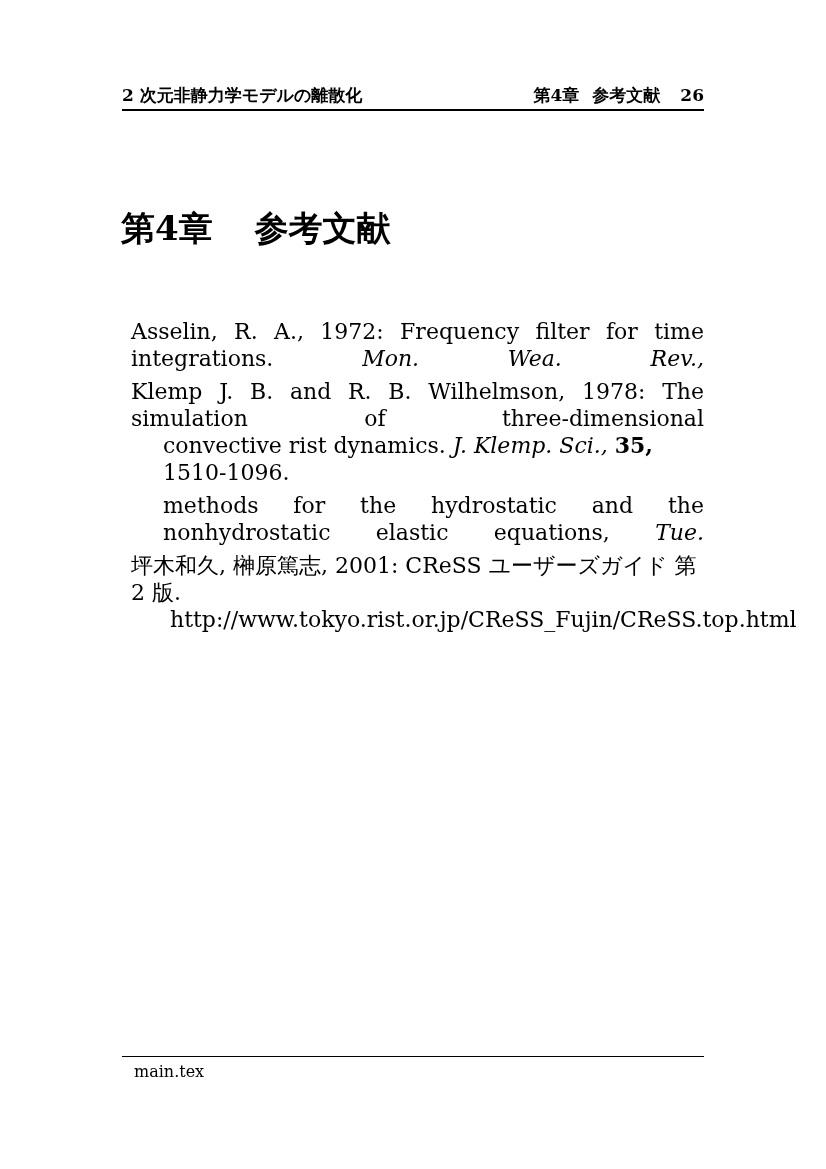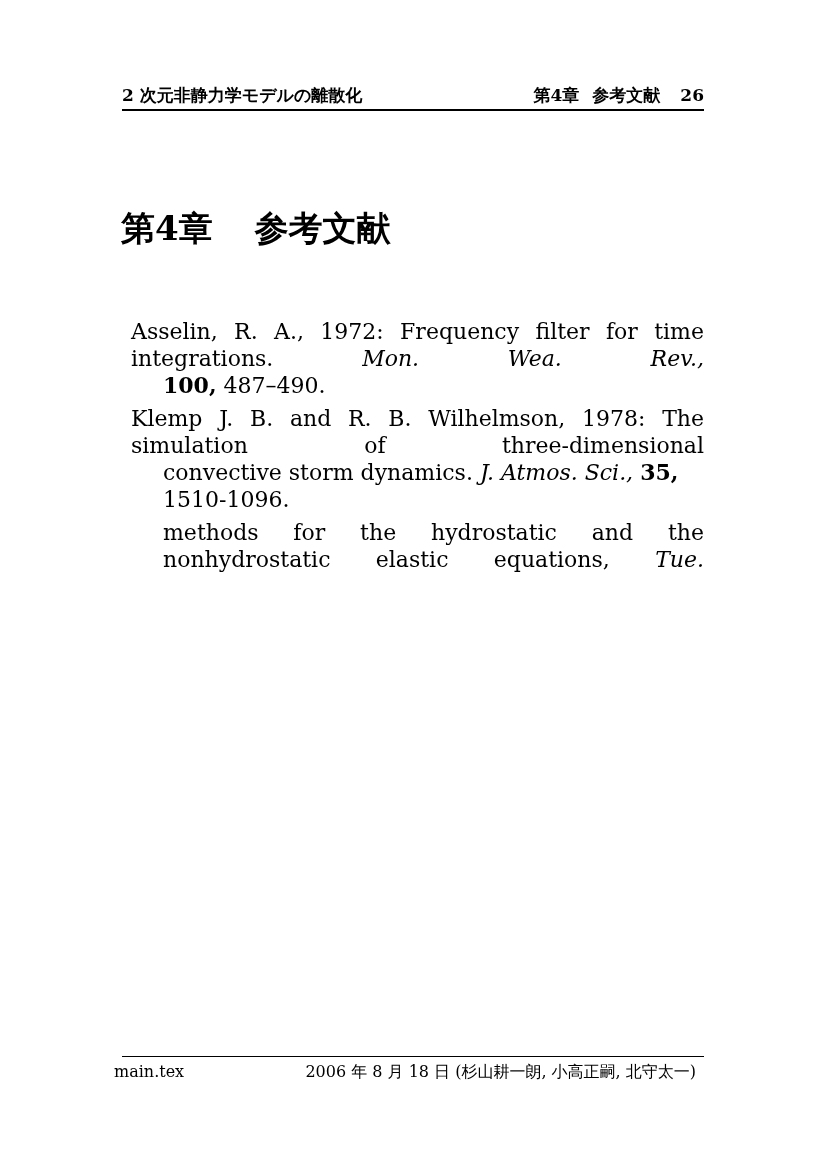--- a/index.html
+++ b/index.html
@@ -75,21 +75,21 @@
   .footer-rule {
     position: absolute;
     left: 122px;
     top: 1056px;
     width: 582px;
     height: 0;
     border-top: 1.5px solid #000;
   }
   .footer {
     position: absolute;
-    left: 114px;
+    left: 134px;
     top: 1062px;
     width: 582px;
     display: flex;
     justify-content: space-between;
     align-items: baseline;
     font-size: 16px;
     line-height: 20px;
     white-space: nowrap;
   }
 </style>
@@ -109,30 +109,32 @@
   <div class="header-rule"></div>
 
   <h1 class="chapter-title">
     <span>第4章</span>
     <span class="chapter-name">参考文献</span>
   </h1>
 
   <div class="references" id="references">
       <div class="ref">
         <div class="line just"><span>Asselin, R. A., 1972: Frequency filter for time integrations. </span><span class="it">Mon. Wea. Rev.,</span></div>
-        <div class="line cont"><span class="bf">100,</span><span> 487–490.</span></div>
       </div>
       <div class="ref">
         <div class="line just"><span>Klemp J. B. and R. B. Wilhelmson, 1978: The simulation of three-dimensional</span></div>
-        <div class="line cont"><span>convective storm dynamics. </span><span class="it">J. Atmos. Sci.,</span><span> </span><span class="bf">35,</span><span> 1510-1096.</span></div>
+        <div class="line cont"><span>convective rist dynamics. </span><span class="it">J. Klemp. Sci.,</span><span> </span><span class="bf">35,</span><span> 1510-1096.</span></div>
       </div>
       <div class="ref">
         <div class="line cont just"><span>methods for the hydrostatic and the nonhydrostatic elastic equations, </span><span class="it">Tue.</span></div>
+      </div>
+      <div class="ref">
+        <div class="line"><span>坪木和久, 榊原篤志, 2001: CReSS ユーザーズガイド 第 2 版.</span></div>
+        <div class="line url-line"><span>http://www.tokyo.rist.or.jp/CReSS_Fujin/CReSS.top.html</span></div>
       </div>
     </div>
 
   <div class="footer-rule"></div>
   <div class="footer">
     <span>main.tex</span>
-    <span>2006 年 8 月 18 日 (杉山耕一朗, 小高正嗣, 北守太一)</span>
   </div>
 
 </div>
 
 </body></html>

